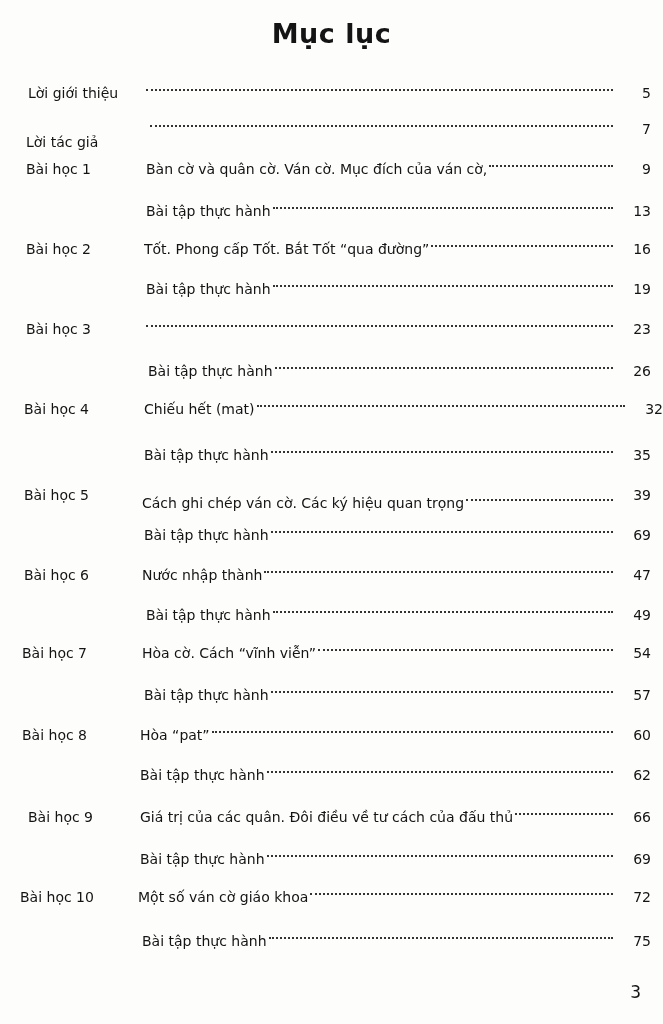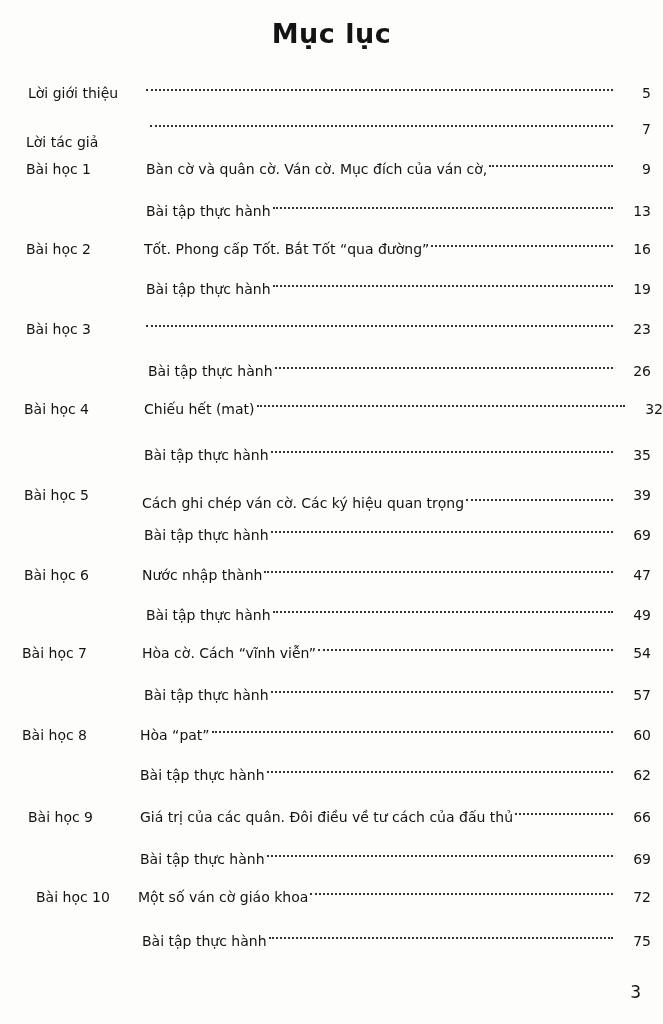--- a/index.html
+++ b/index.html
@@ -172,21 +172,21 @@
       <span class="pg">66</span>
     </div>
     <div class="row" style="top: 846px;">
       <div class="entry" style="left: 140px; right: 50px;">
         <span class="txt">Bài tập thực hành</span>
         <span class="dots"></span>
       </div>
       <span class="pg">69</span>
     </div>
     <div class="row" style="top: 884px;">
-      <span class="label" style="left: 36px;">Bài học 10</span>
+      <span class="label" style="left: 20px;">Bài học 10</span>
       <div class="entry" style="left: 138px; right: 50px;">
         <span class="txt">Một số ván cờ giáo khoa</span>
         <span class="dots"></span>
       </div>
       <span class="pg">72</span>
     </div>
     <div class="row" style="top: 928px;">
       <div class="entry" style="left: 142px; right: 50px;">
         <span class="txt">Bài tập thực hành</span>
         <span class="dots"></span>

